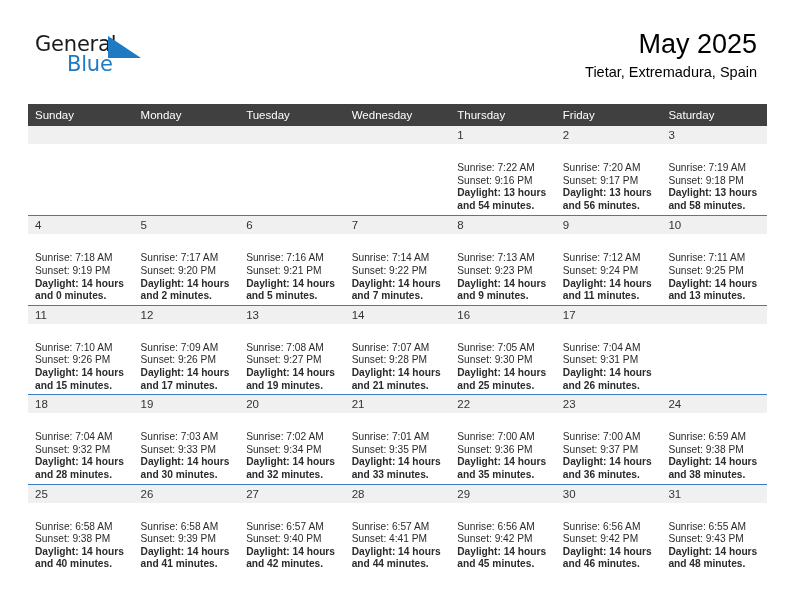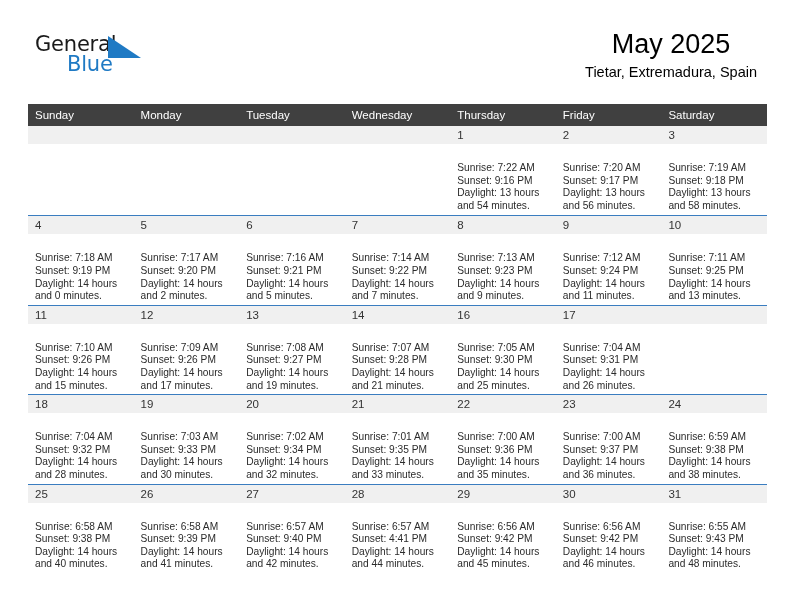--- a/index.html
+++ b/index.html
@@ -73,21 +73,20 @@
     top: 0;
     text-align: right;
   }
   #month-title {
     font-size: 27px;
     font-weight: 400;
     color: #000;
     line-height: 32px;
     letter-spacing: 0px;
     white-space: nowrap;
-    text-align: center;
   }
   #location-title {
     margin-top: 3px;
     font-size: 14.5px;
     font-weight: 400;
     color: #000;
     line-height: 18px;
     white-space: nowrap;
   }
 
@@ -154,21 +153,21 @@
   }
   .day-info {
     margin-top: 18px;
     font-size: 10.2px;
     line-height: 12.6px;
     color: #2b2b2b;
     position: relative;
     z-index: 2;
   }
   .day-info div { white-space: nowrap; }
-  .day-info .wrapline { white-space: normal; }
+  .day-info .wrapline { white-space: normal; font-weight: bold; }
   .day-cell.empty .day-num { visibility: hidden; }
 </style>
 </head>
 <body>
 
 <div id="page">
 
   <div id="header">
 
     <div id="brand">

